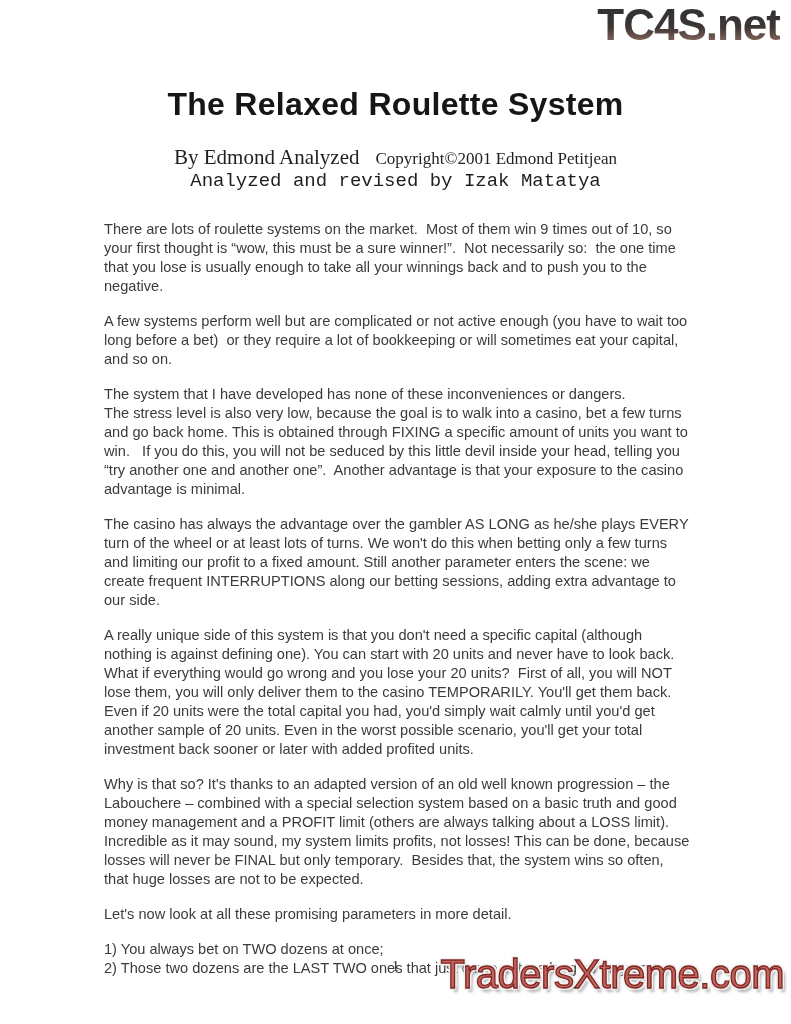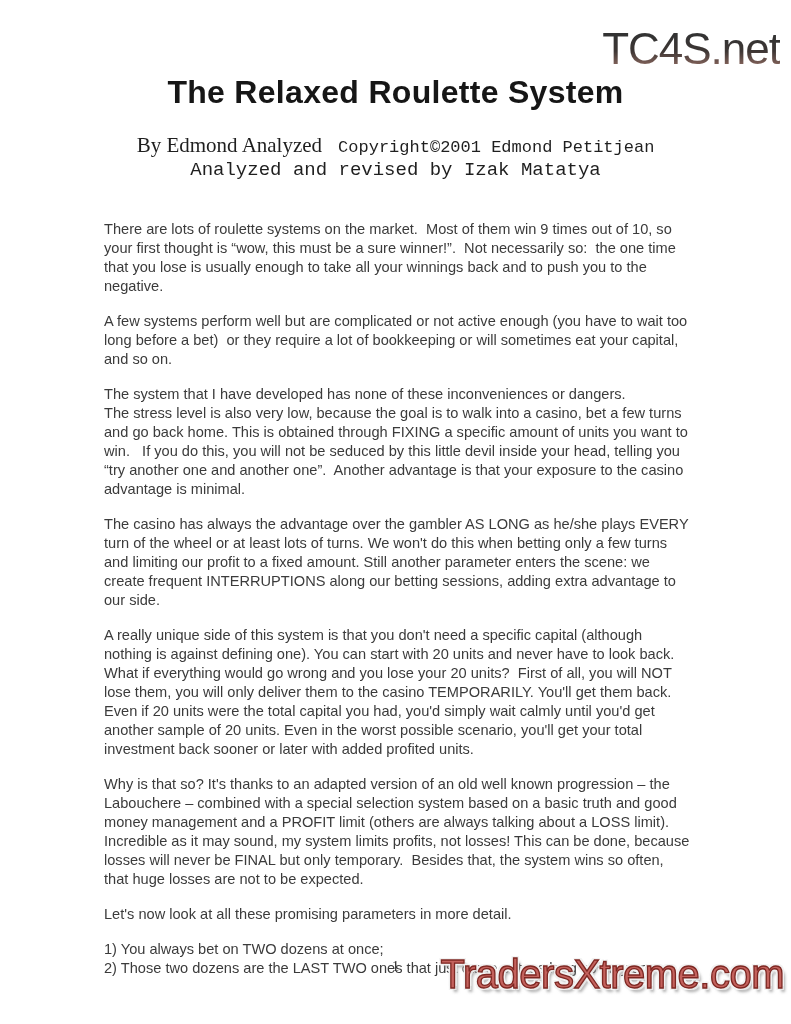--- a/index.html
+++ b/index.html
@@ -5,34 +5,34 @@
   html, body { margin:0; padding:0; background:#ffffff; }
   .page {
     position:relative; width:791px; height:1024px;
     background:#ffffff; overflow:hidden;
     font-family:"Liberation Sans", sans-serif;
   }
 
   
   .tc4s {
     position:absolute; top:3px; right:11px;
-    font-size:44px; font-weight:normal; line-height:1; letter-spacing:-1px;
+    font-size:44px; font-weight:bold; line-height:1; letter-spacing:-1px;
     background:linear-gradient(180deg,#333333 20%, #3d3634 55%, #8e6a61 92%);
-    -webkit-background-clip:text; background-clip:text; color:transparent;margin-top:24px;
+    -webkit-background-clip:text; background-clip:text; color:transparent;
   }
 
   
   .doc-header { position:absolute; left:0; top:70px; width:791px; text-align:center; }
   .doc-title {
-    margin:4px; font-size:32px; font-weight:bold; letter-spacing:0.3px;
+    margin:16px; font-size:32px; font-weight:bold; letter-spacing:0.3px;
     color:#161616; line-height:37px;
   }
   .byline { margin-top:23px; font-family:"Liberation Serif", serif; color:#1f1f1f; line-height:23px; }
   .byline-author { font-size:21px; }
-  .byline-copy  { font-size:17px; margin-left:16px;font-family:Liberation Mono, monospace; }
+  .byline-copy  { font-size:17px; margin-left:16px; }
   .byline-revised {
     font-family:Liberation Mono, monospace; font-size:19px; color:#1f1f1f; line-height:23px;
   }
 
   
   .body-text {
     position:absolute; left:104px; top:204px; width:660px;
     font-size:14.6px; line-height:19px; color:#3b3b3b;
   }
   .body-text p { margin:16px 0 8px 0; white-space:pre; }

